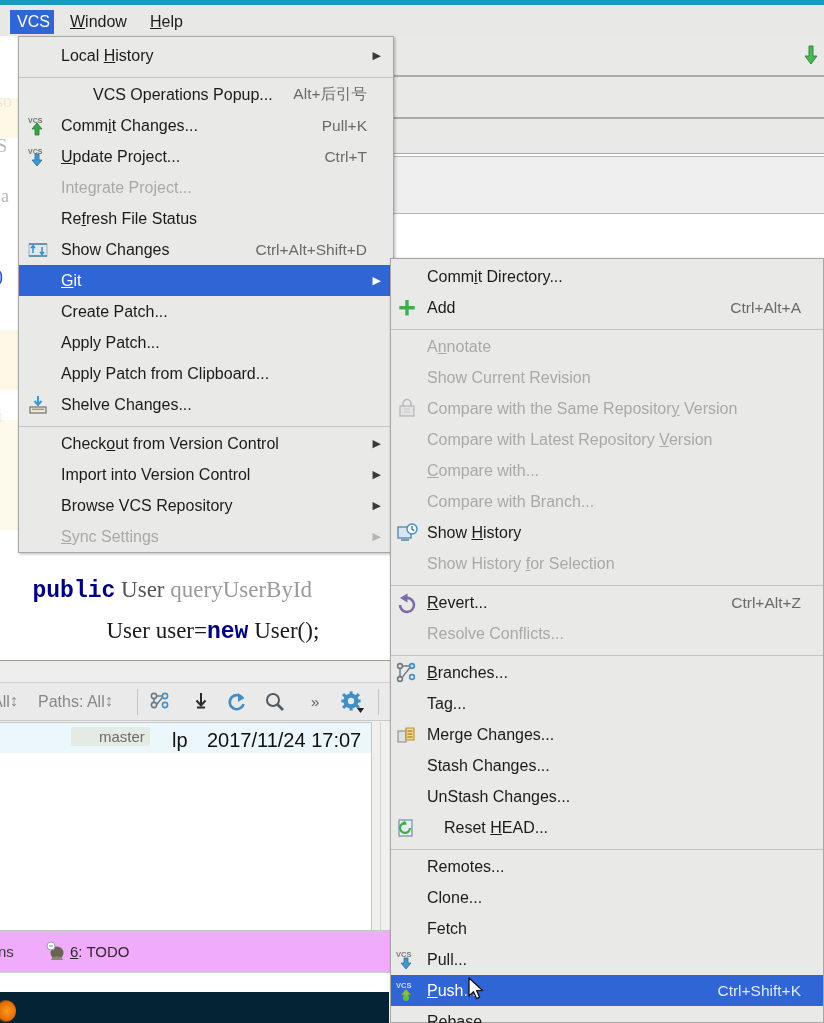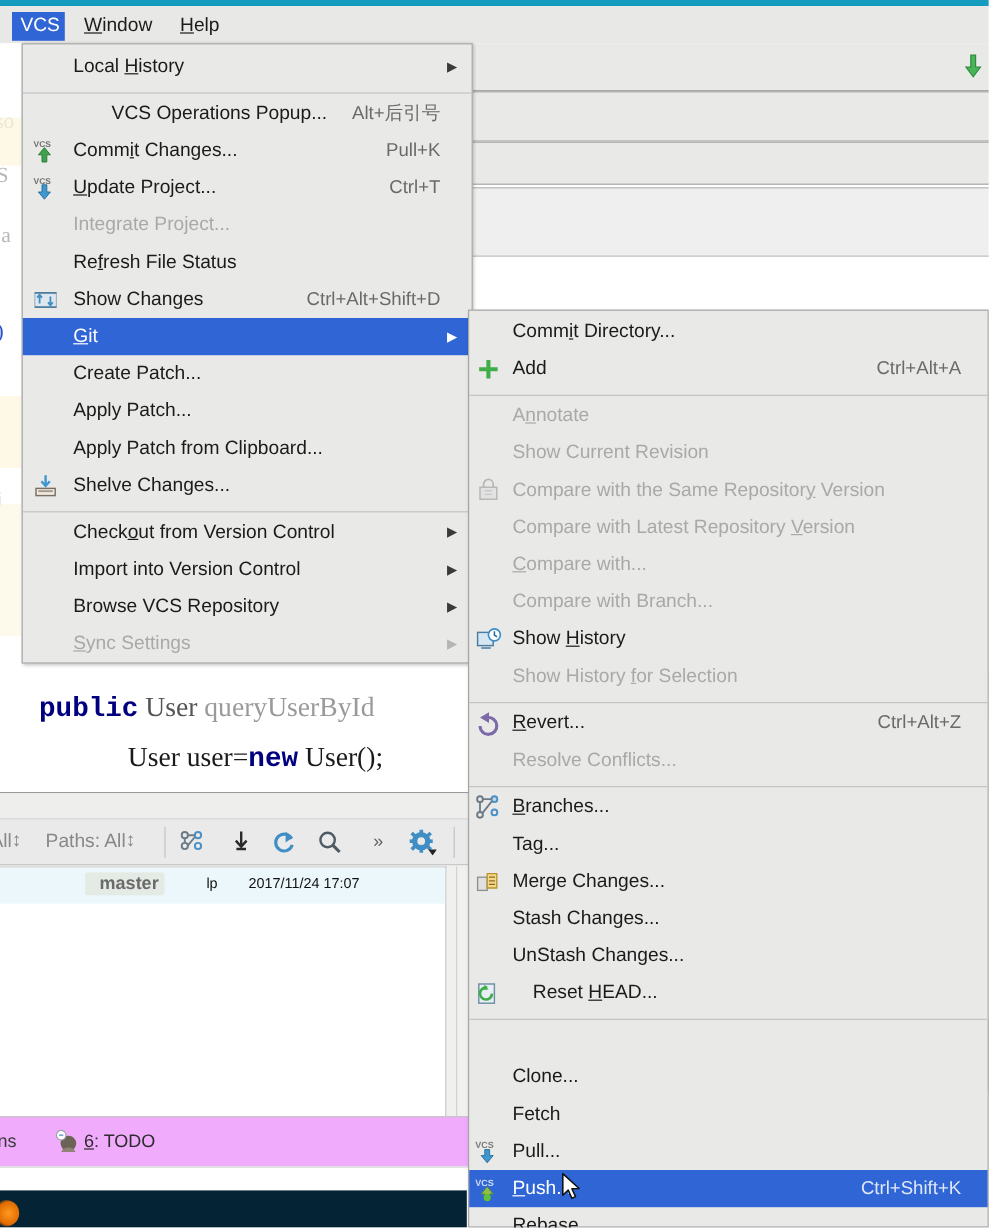--- a/index.html
+++ b/index.html
@@ -48,21 +48,21 @@
   .log-filter { position:absolute; font-size:16px; color:#888888; white-space:nowrap; }
   .spinner { display:inline-block; width:9px; position:relative; top:-1px; }
   .sep-v { position:absolute; width:1px; background:#c4c4c4; }
   .tb-icon { position:absolute; }
   .chev2 { position:absolute; font-size:15px; color:#5c5c5c; }
 
   .log-table { position:absolute; background:#ffffff; border:1px solid #c6c6c6; }
   .log-row-sel { position:absolute; background:#ebf7fb; }
   .branch-chip { position:absolute; background:#e4eae4; border-radius:2px; padding:1px 5px 1px 22px;
                  font-size:15px; color:#6b6b6b; }
-  .log-cell { position:absolute; font-size:12px; color:#111111; white-space:nowrap; }
+  .log-cell { position:absolute; font-size:20px; color:#111111; white-space:nowrap; }
 
   .statusbar { position:absolute; background:#f0abfc; border-top:1px solid #c6c6c6; }
   .status-text { position:absolute; font-size:15px; color:#2b2b2b; white-space:nowrap; }
 
   .taskbar { position:absolute; left:0; bottom:0; width:389px; height:31px; background:#042436; }
   .taskbar-orb { position:absolute; left:-6px; top:8px; width:22px; height:22px;
                  border-radius:50%; background:
                  radial-gradient(circle at 60% 50%, #ff9a21 0%, #e06a00 55%, #042436 72%); }
 
   
@@ -200,21 +200,21 @@
 
       <div class="sep-v" style="left:378px;top:6px;height:26px;"></div>
     </div>
 
     <div class="log-table" style="left:0;top:61px;width:372px;height:209px;border-left:none;border-bottom:none;">
       <div class="log-row-sel" style="left:0;top:0;width:371px;height:30px;">
         <svg style="position:absolute;left:73px;top:6px;" width="20" height="18" viewBox="0 0 20 18">
           <path d="M1 9 L6 2 h6 l5 7 l-5 7 H6 z" fill="#f2c02e"></path>
           <path d="M8 9 L13 2 h4 l-5 7 l5 7 h-4 z" fill="#5aa84f"></path>
         </svg>
-        <div class="branch-chip" style="left:71px;top:4px;padding-left:12px;font-weight:bold;">
+        <div class="branch-chip" style="left:71px;top:4px;padding-left:28px;">
           <span>master</span>
         </div>
         <div class="log-cell" style="left:172px;top:6px;">lp</div>
         <div class="log-cell" style="left:207px;top:6px;">2017/11/24 17:07</div>
       </div>
     </div>
     <div class="sep-v" style="left:380px;top:61px;height:209px;background:#d2d2d2;"></div>
   </div>
 
   <div class="statusbar" style="left:0;top:930px;width:392px;height:42px;">
@@ -410,20 +410,23 @@
       </div>
       <div class="mi" style="position: absolute; left: 0px; top: 553px; width: 432px; height: 31px;">
         <svg class="icon" viewBox="0 0 22 22" style="left: 5px;">
           <rect x="3" y="3" width="13" height="16" fill="#e7eff5" stroke="#6f8fa5" stroke-width="1.2"></rect>
           <path d="M14 11 a5 5 0 1 1 -4 -5" fill="none" stroke="#3fae4a" stroke-width="2.2"></path>
           <path d="M8 3.5 L11 7.5 L6.5 8 z" fill="#3fae4a"></path>
         </svg>
         <span class="label" style="left: 36px; margin-left: 17px;">Reset <span class="u">H</span>EAD...</span>
       </div>
       <div class="mdiv" style="position: absolute; left: 0px; top: 587px; width: 432px;"></div>
+      <div class="mi" style="position: absolute; left: 0px; top: 592px; width: 432px; height: 31px;">
+        <span class="label" style="left: 36px;">Remotes...</span>
+      </div>
       <div class="mi" style="position: absolute; left: 0px; top: 623px; width: 432px; height: 31px;">
         <span class="label" style="left: 36px;">Clone...</span>
       </div>
       <div class="mi" style="position: absolute; left: 0px; top: 654px; width: 432px; height: 31px;">
         <span class="label" style="left: 36px;">Fetch</span>
       </div>
       <div class="mi" style="position: absolute; left: 0px; top: 685px; width: 432px; height: 31px;">
         <svg class="icon" viewBox="0 0 22 22" style="left: 5px;">
           <text x="0" y="8" font-size="7.5" font-weight="bold" fill="#7a7a7a" font-family="Liberation Sans">VCS</text>
           <path d="M10 20 l-5 -6 h3 v-5 h4 v5 h3 z" fill="#3f97d0" stroke="#2a6e9c" stroke-width=".8"></path>

